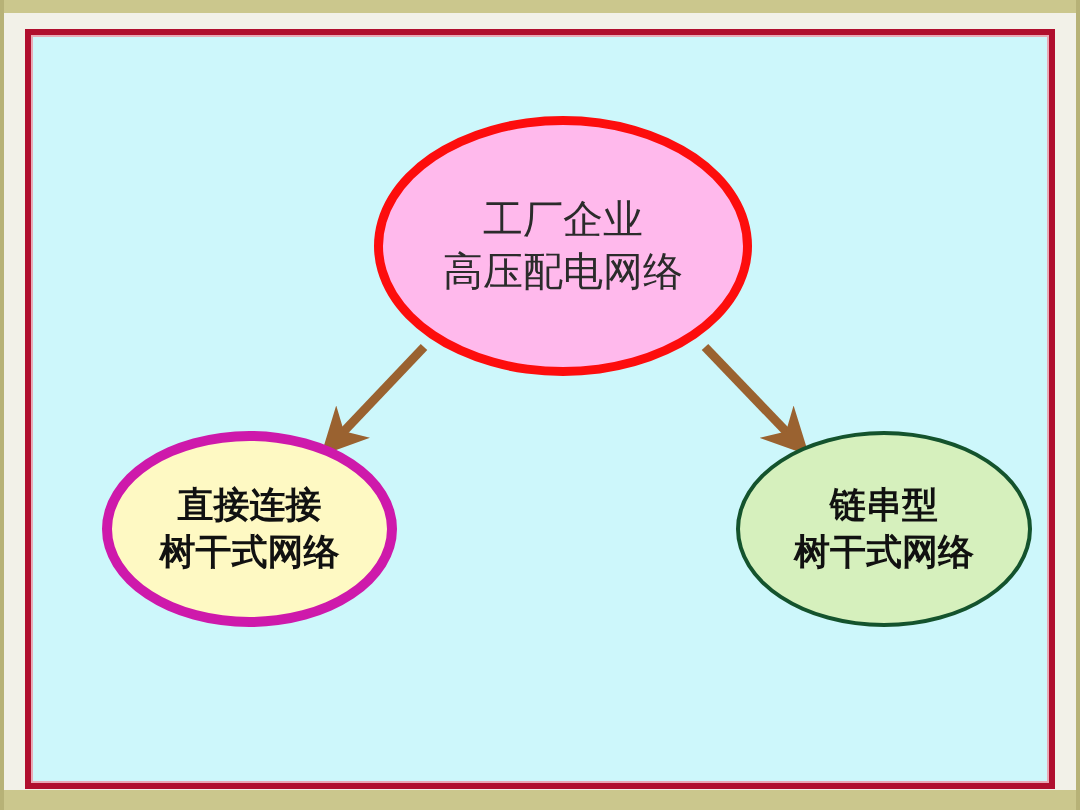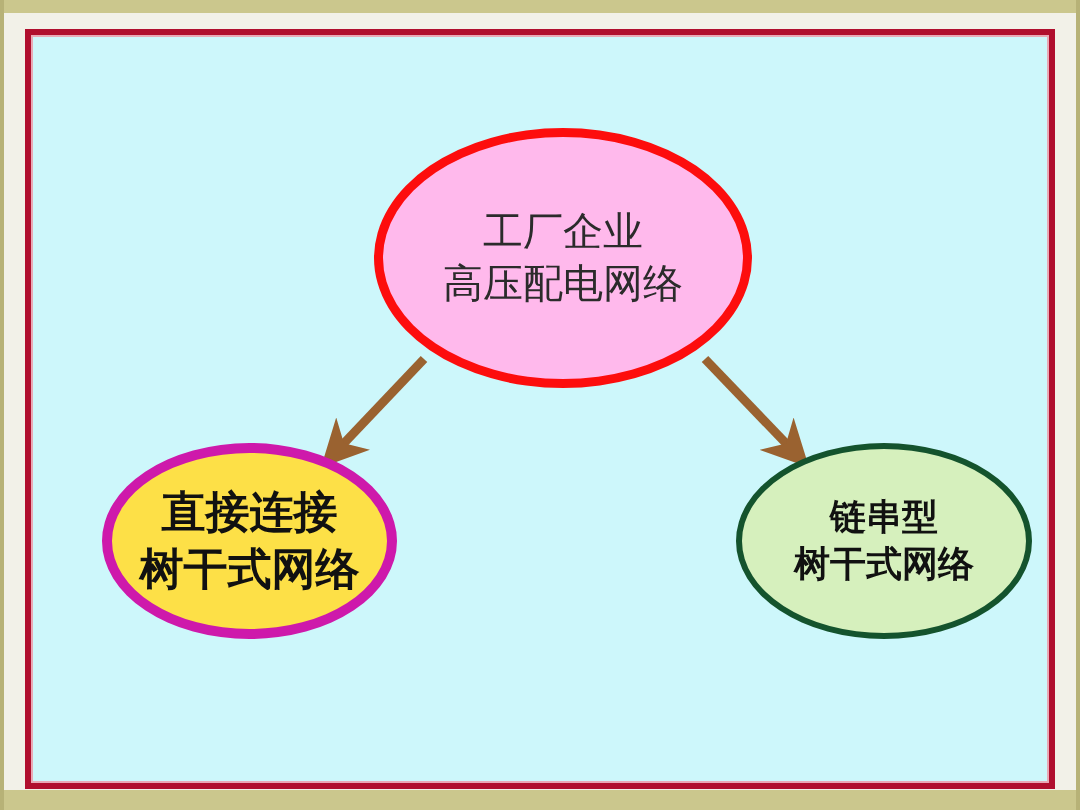--- a/index.html
+++ b/index.html
@@ -59,21 +59,21 @@
     position: absolute;
     left: 0; top: 0; right: 0; bottom: 0;
     border: 2px solid #e9a9b6;   
     box-sizing: border-box;
     pointer-events: none;
   }
 
   
   #canvas {
     position: absolute;
-    left: 0; top: 12px;
+    left: 0; top: 0;
     width: 1030px;
     height: 760px;
   }
   #arrow-layer {
     position: absolute;
     left: 0; top: 0;
     width: 1030px;
     height: 760px;
   }
 
@@ -103,36 +103,36 @@
     font-size: 40px;
     line-height: 1.30;
   }
 
   
   #node-direct {
     left: 71px;
     top: 396px;
     width: 295px;
     height: 196px;
-    background: #fde047;
+    background: #fef9c3;
     border: 10px solid #ce19ab;
-    font-size: 44px;
+    font-size: 36px;
     line-height: 1.30;
     font-weight: bold;
     color: #111111;
   }
 
   
   #node-chain {
     left: 705px;
     top: 396px;
     width: 296px;
     height: 196px;
     background: #d6f0bd;
-    border: 6px solid #14532d;
+    border: 4px solid #14532d;
     font-size: 36px;
     line-height: 1.30;
     font-weight: bold;
     color: #111111;
   }
 </style>
 </head>
 <body>
 
 <div id="slide">

